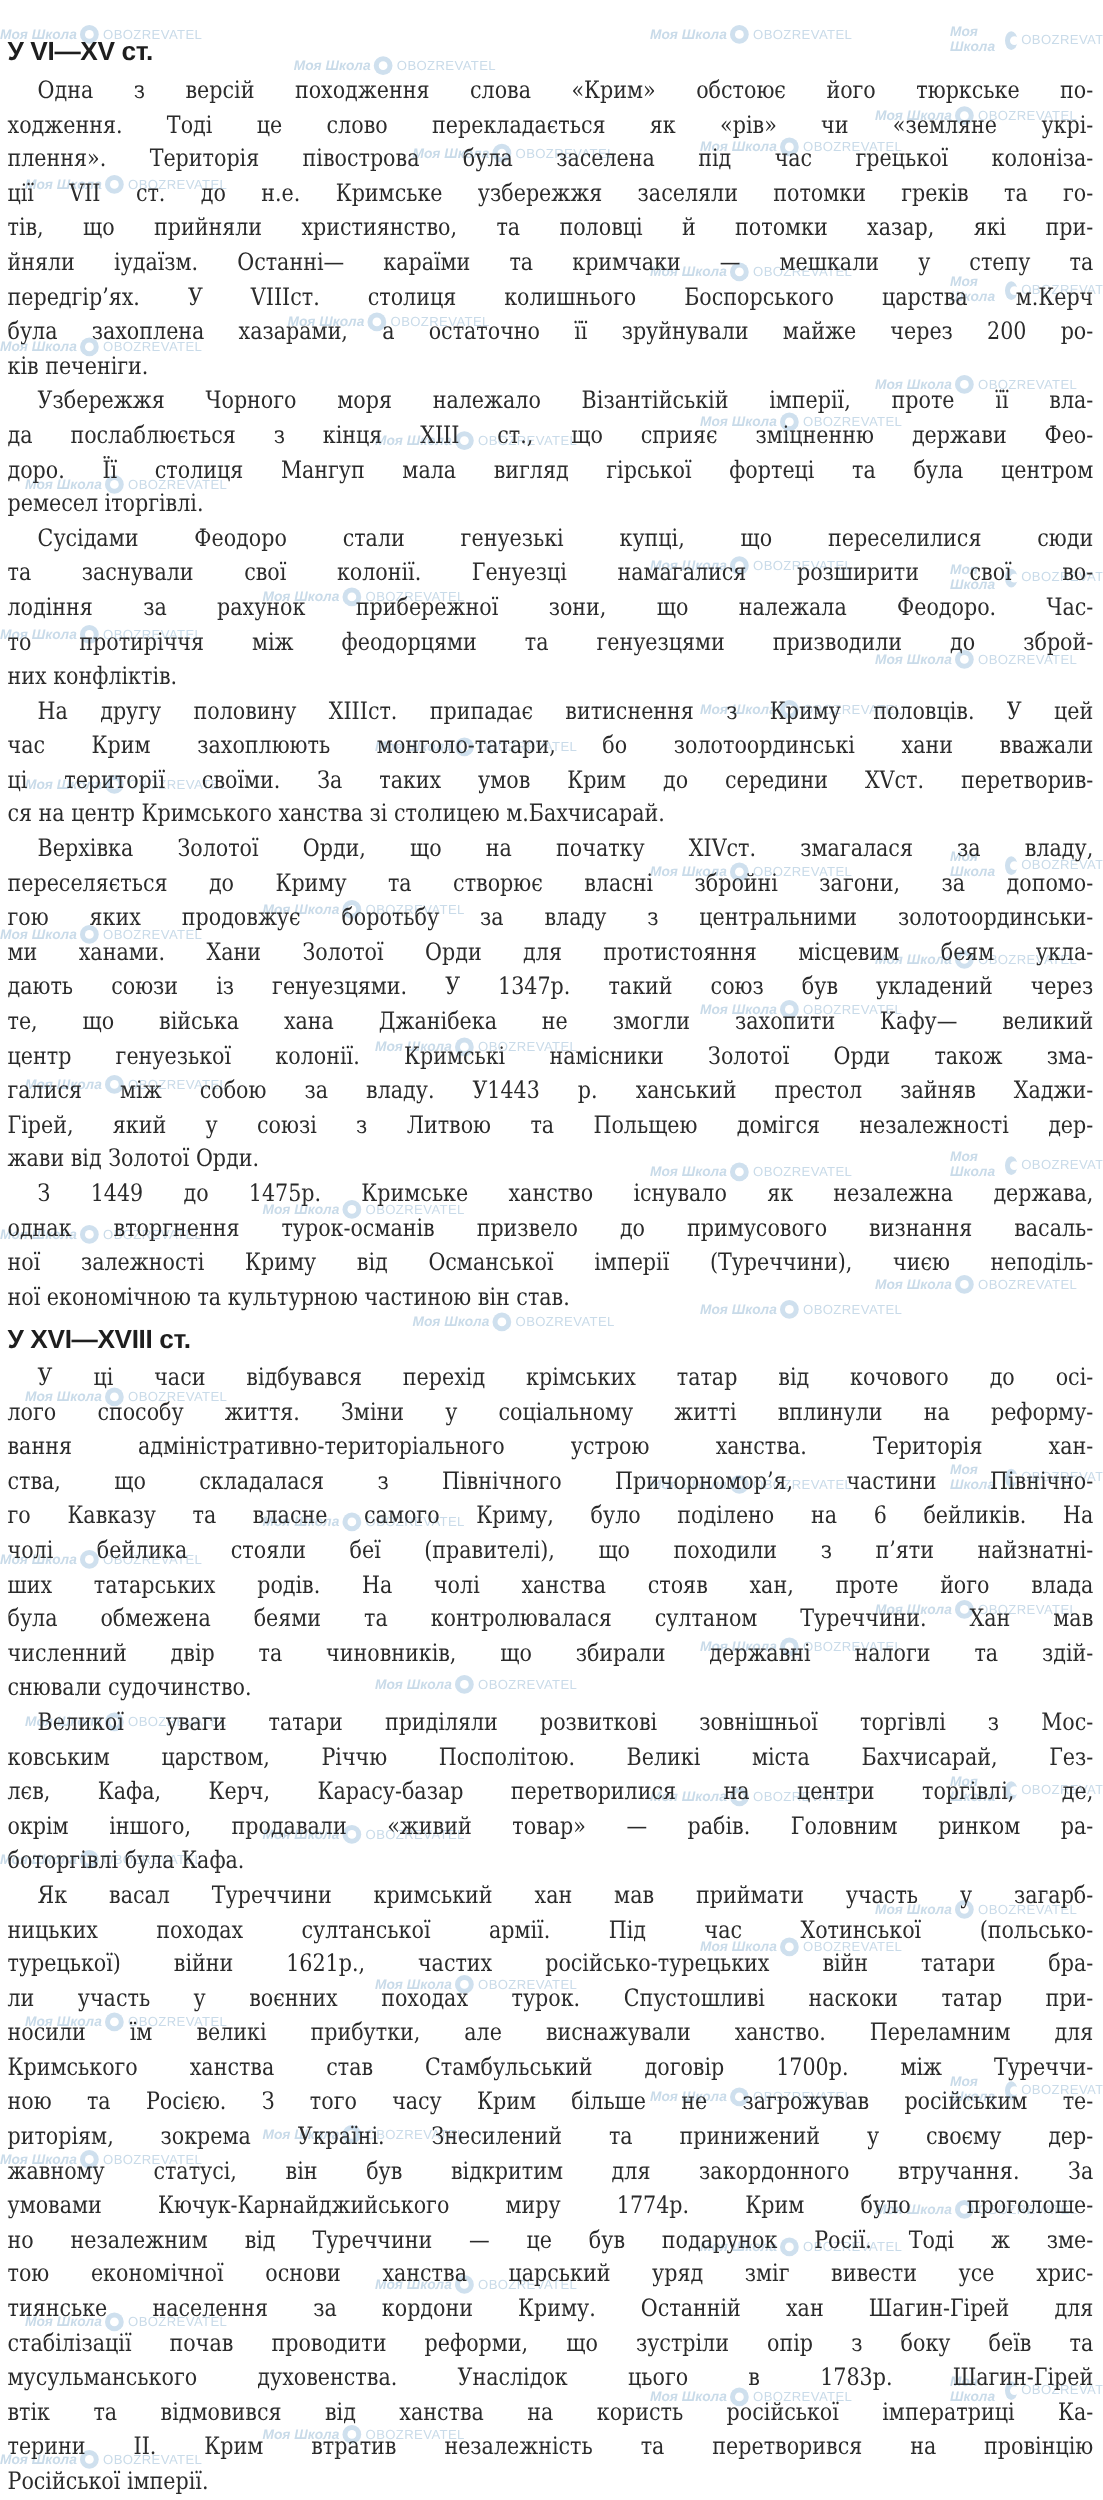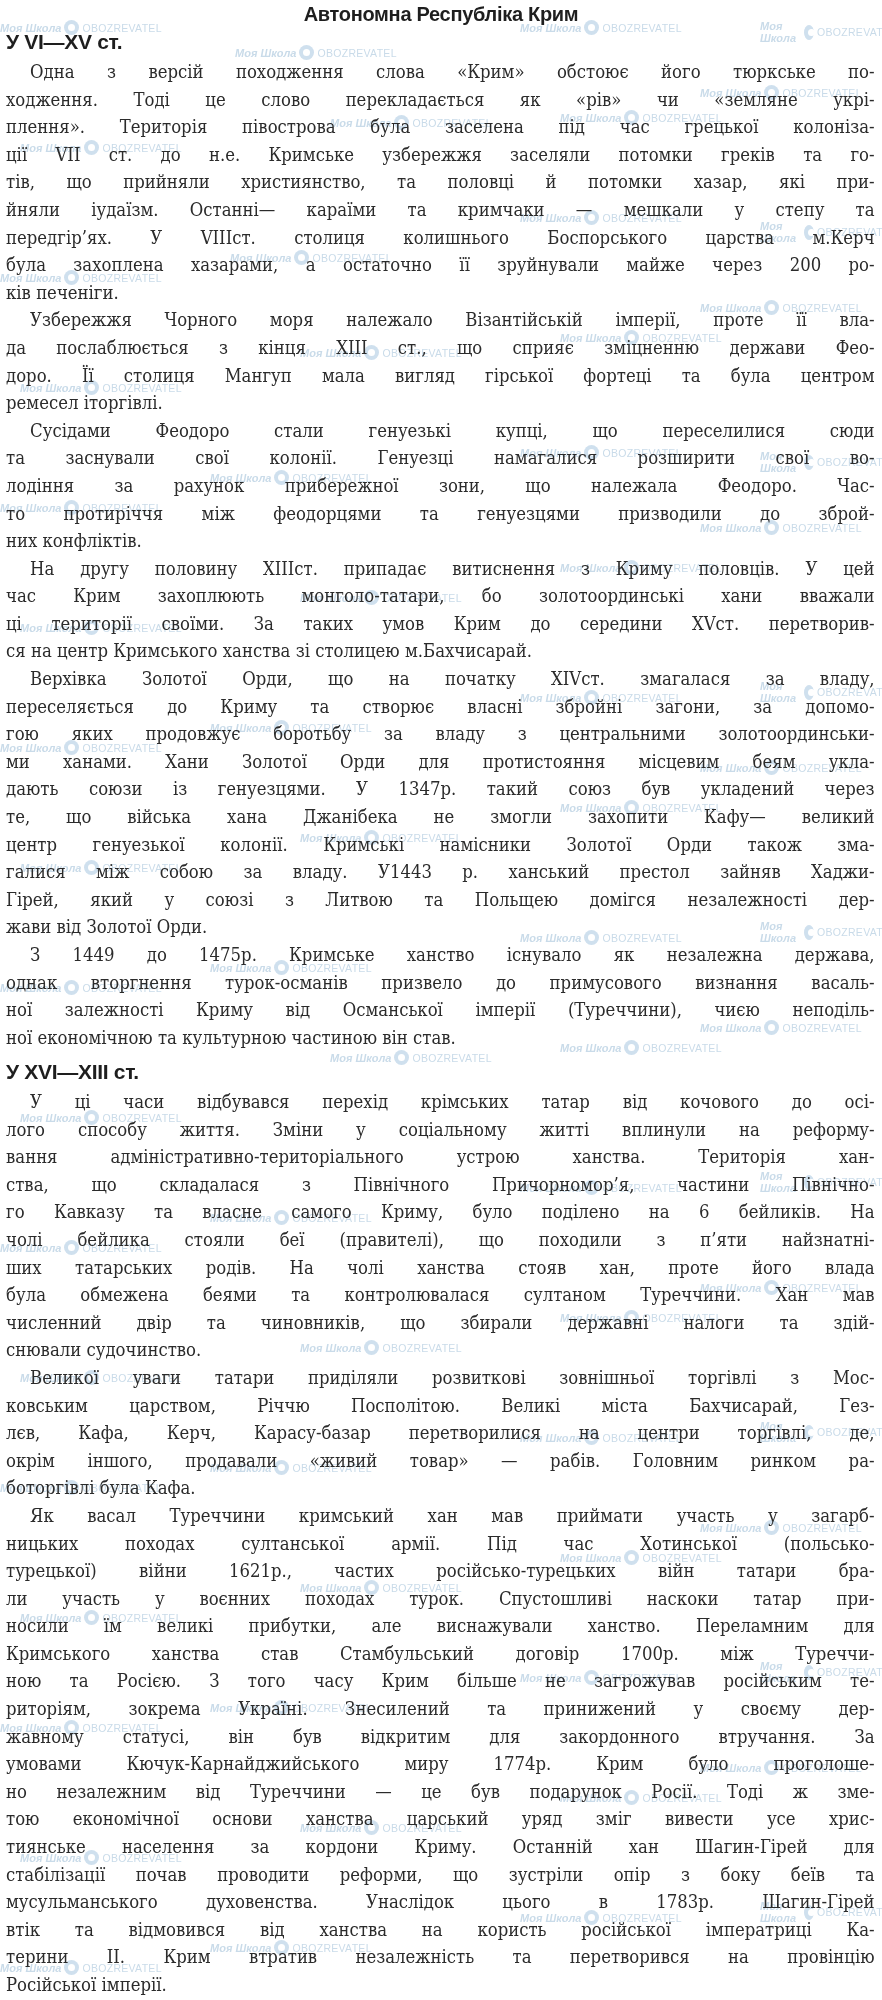--- a/index.html
+++ b/index.html
@@ -382,21 +382,20 @@
       <span class="oz">OBOZREVATEL</span>
     </div>
     <div class="wm" style="left: 760px; top: 1900px;">
       <span class="ms">Моя Школа</span>
       <span class="logo"></span>
       <span class="oz">OBOZREVATEL</span>
     </div>
   </div>
 
 <div class="page">
-  <div class="title">Автономна Республіка Крим</div>
 
   <div class="heading" style="top:28px">У VI—XV ст.</div>
   <div class="body-text" style="top:58px">
       <div>
         <div class="line indent">Одна з версій походження слова «Крим» обстоює його тюркське по-</div>
         <div class="line">ходження. Тоді це слово перекладається як «рів» чи «земляне укрі-</div>
         <div class="line">плення». Територія півострова була заселена під час грецької колоніза-</div>
         <div class="line">ції VII ст. до н.е. Кримське узбережжя заселяли потомки греків та го-</div>
         <div class="line">тів, що прийняли християнство, та половці й потомки хазар, які при-</div>
         <div class="line">йняли іудаїзм. Останні— караїми та кримчаки — мешкали у степу та</div>
@@ -436,21 +435,21 @@
         <div class="line last">жави від Золотої Орди.</div>
       </div>
       <div>
         <div class="line indent">З 1449 до 1475р. Кримське ханство існувало як незалежна держава,</div>
         <div class="line">однак вторгнення турок-османів призвело до примусового визнання васаль-</div>
         <div class="line">ної залежності Криму від Османської імперії (Туреччини), чиєю неподіль-</div>
         <div class="line last">ної економічною та культурною частиною він став.</div>
       </div>
     </div>
 
-  <div class="heading" style="top:1058px">У XVI—XIII ст.</div>
+  <div class="heading" style="top:1058px">У XVI—XVIII ст.</div>
   <div class="body-text" style="top:1088px">
       <div>
         <div class="line indent">У ці часи відбувався перехід крімських татар від кочового до осі-</div>
         <div class="line">лого способу життя. Зміни у соціальному житті вплинули на реформу-</div>
         <div class="line">вання адміністративно-територіального устрою ханства. Територія хан-</div>
         <div class="line">ства, що складалася з Північного Причорномор’я, частини Північно-</div>
         <div class="line">го Кавказу та власне самого Криму, було поділено на 6 бейликів. На</div>
         <div class="line">чолі бейлика стояли беї (правителі), що походили з п’яти найзнатні-</div>
         <div class="line">ших татарських родів. На чолі ханства стояв хан, проте його влада</div>
         <div class="line">була обмежена беями та контролювалася султаном Туреччини. Хан мав</div>

